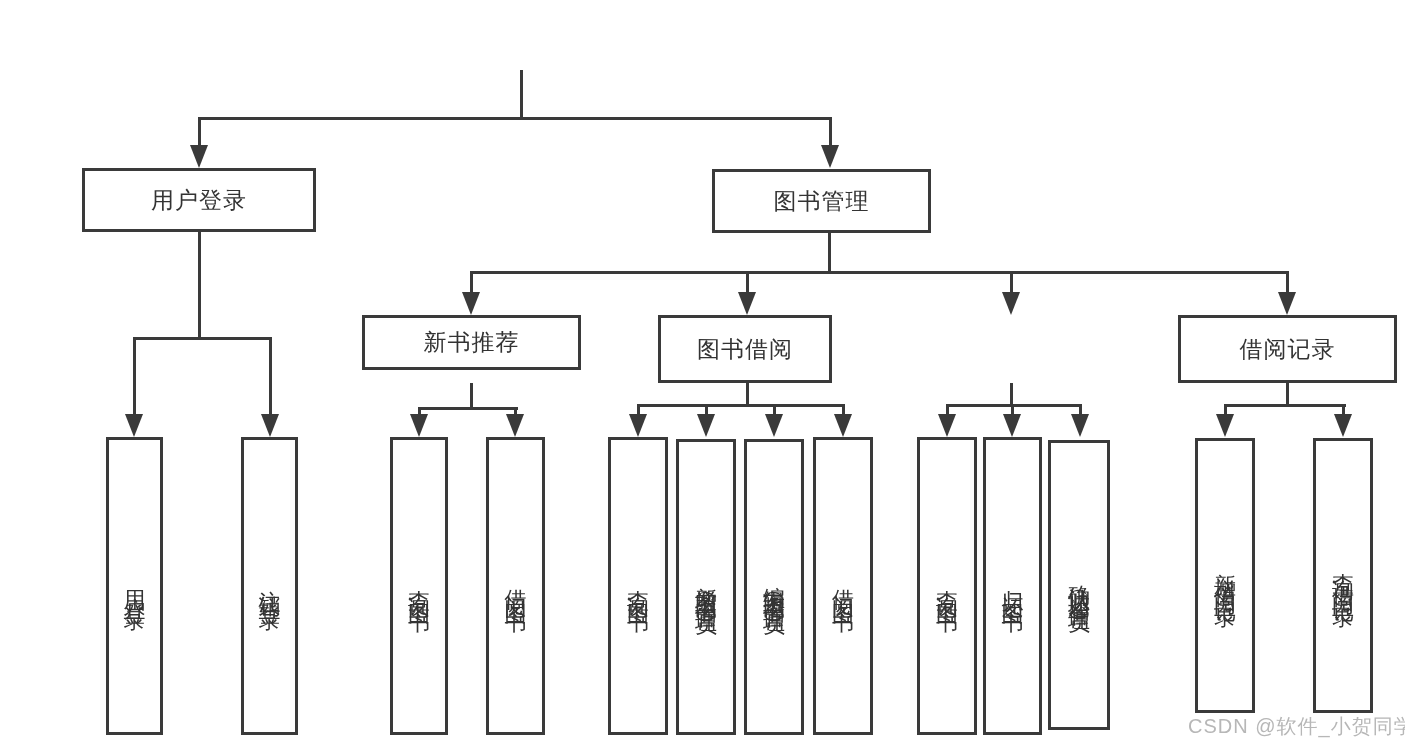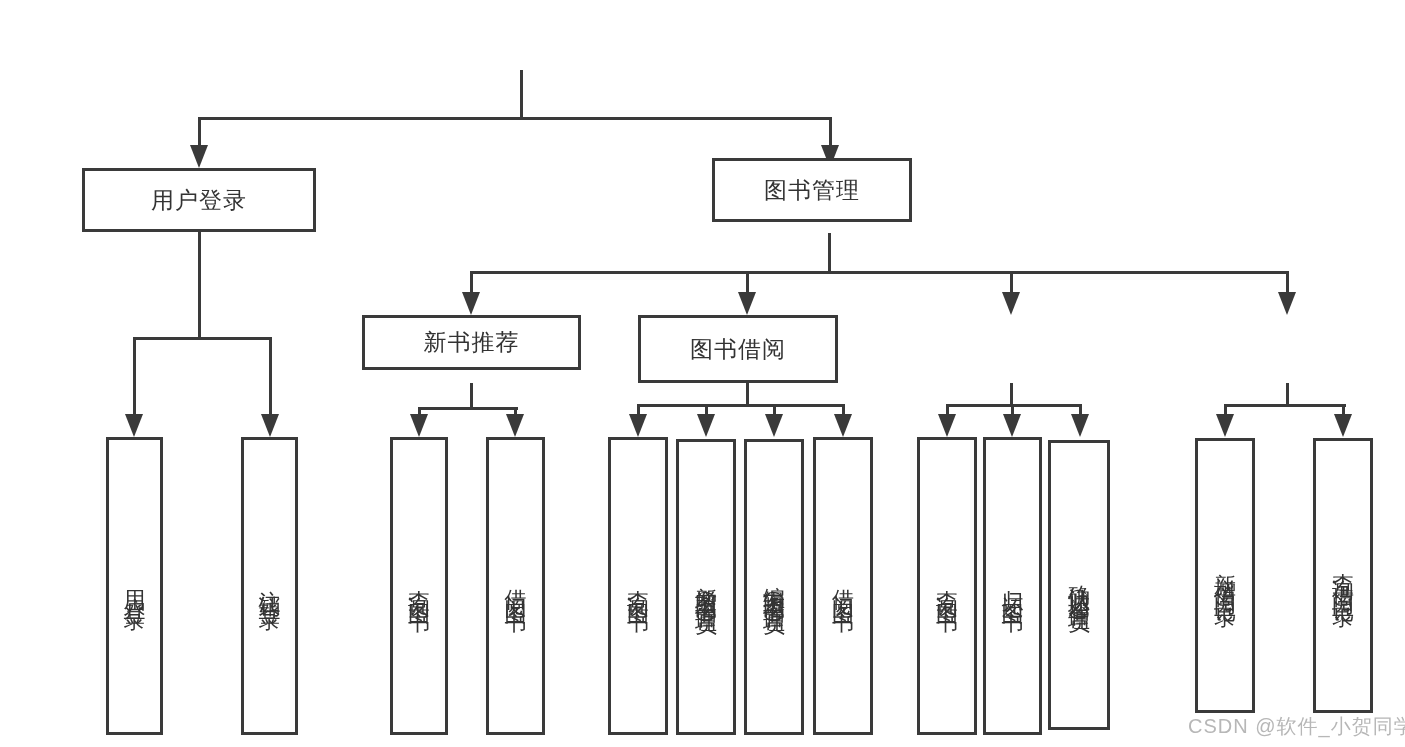--- a/index.html
+++ b/index.html
@@ -109,29 +109,32 @@
   <div class="hline" style="left:1224px;top:404px;width:122px"></div>
   <div class="vline" style="left:1224px;top:404px;height:12px"></div>
   <div class="arrow" style="left:1216px;top:414px"></div>
   <div class="vline" style="left:1342px;top:404px;height:12px"></div>
   <div class="arrow" style="left:1334px;top:414px"></div>
 
 
   <div class="box hbox" style="left:82px;top:168px;width:234px;height:64px">
     <span>用户登录</span>
   </div>
-  <div class="box hbox" style="left:712px;top:158px;width:200px;height:64px">
+  <div class="box hbox" style="left:712px;top:169px;width:219px;height:64px">
     <span>图书管理</span>
   </div>
 
   <div class="box hbox" style="left:362px;top:315px;width:219px;height:55px">
     <span>新书推荐</span>
   </div>
-  <div class="box hbox" style="left:638px;top:315px;width:200px;height:68px">
+  <div class="box hbox" style="left:658px;top:315px;width:174px;height:68px">
     <span>图书借阅</span>
+  </div>
+  <div class="box hbox" style="left:1178px;top:315px;width:219px;height:68px">
+    <span>借阅记录</span>
   </div>
 
   <div class="box vbox" style="left:106px;top:437px;width:57px;height:298px">
     <span class="vlabel">用户登录</span>
   </div>
   <div class="box vbox" style="left:241px;top:437px;width:57px;height:298px">
     <span class="vlabel">注销登录</span>
   </div>
 
   <div class="box vbox" style="left:390px;top:437px;width:58px;height:298px">

